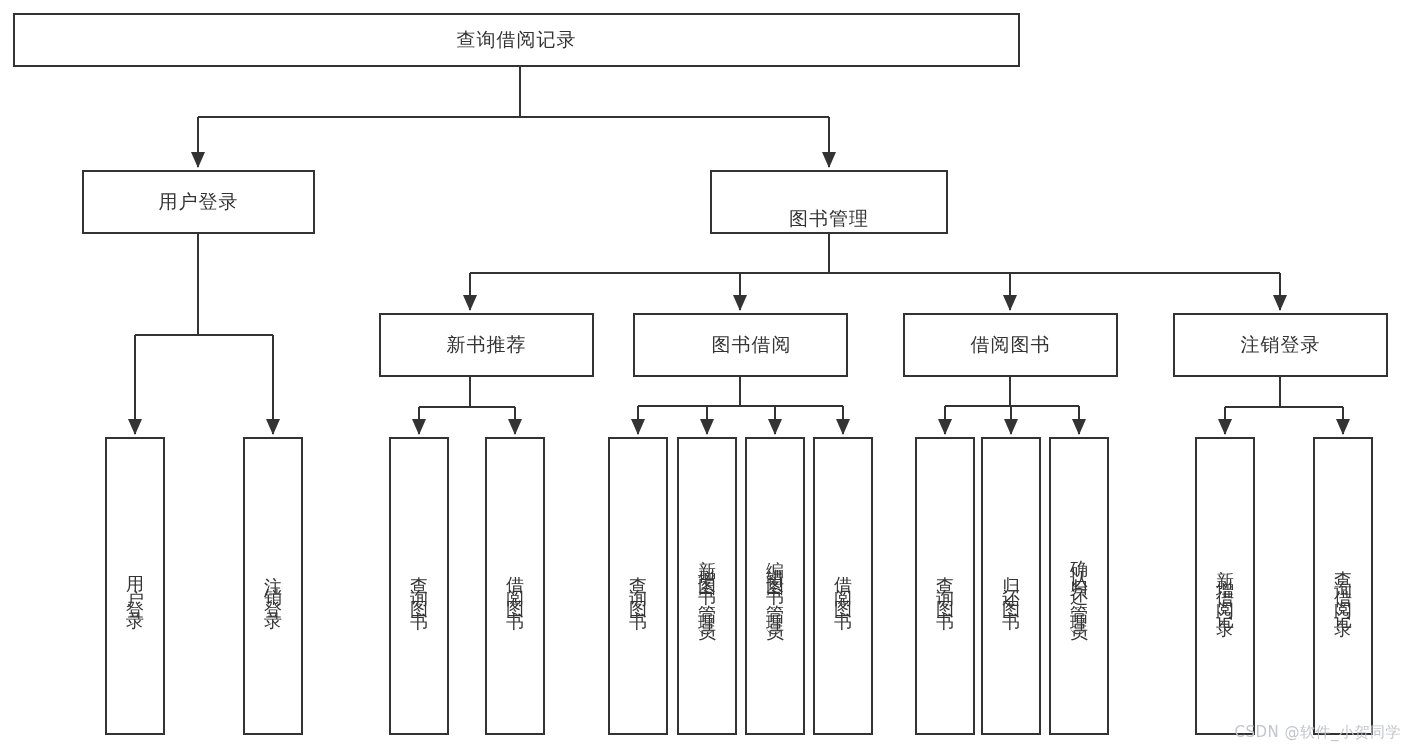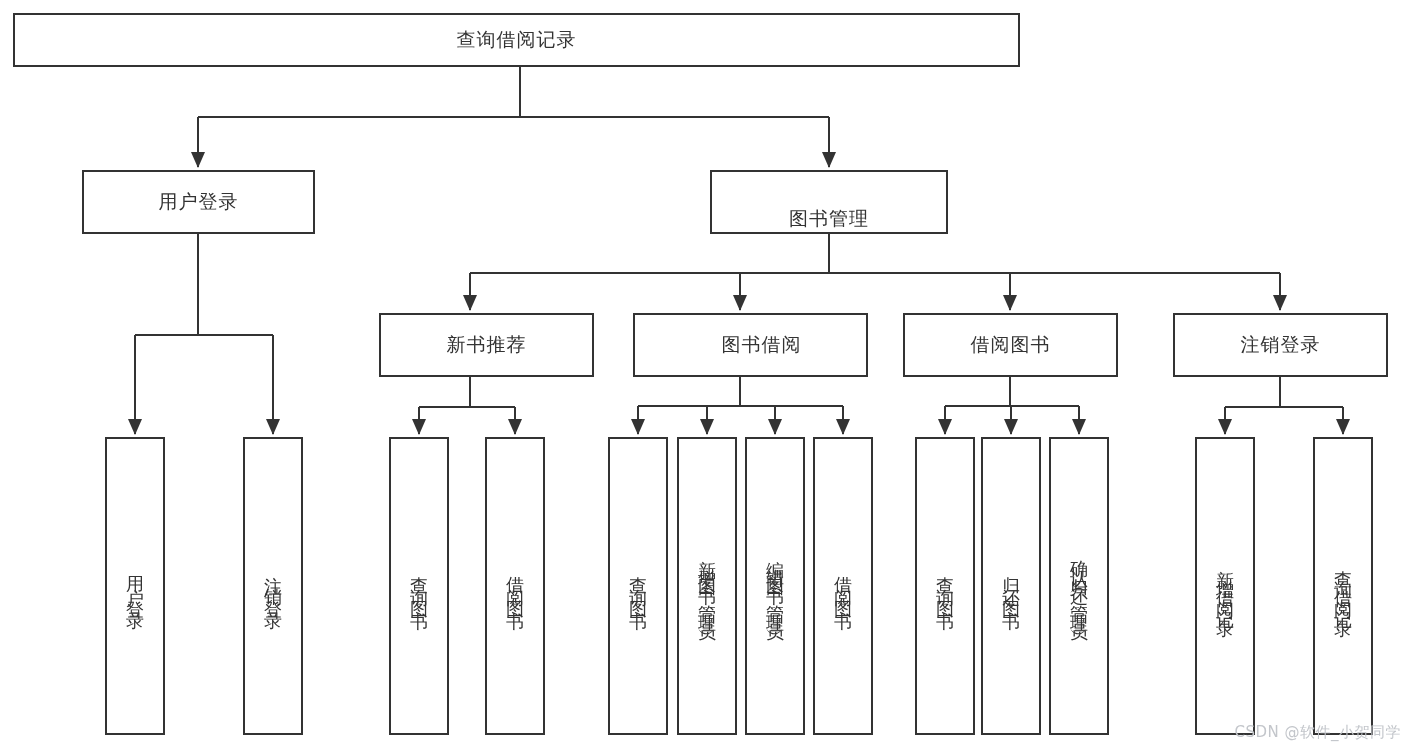--- a/index.html
+++ b/index.html
@@ -89,21 +89,21 @@
   <div class="box" style="left:82px;top:170px;width:233px;height:64px;">
     <span>用户登录</span>
   </div>
   <div class="box" style="left:710px;top:170px;width:238px;height:64px;align-items:flex-end;">
     <span>图书管理</span>
   </div>
 
   <div class="box" style="left:363px;top:313px;width:215px;height:64px;margin-left:16px;">
     <span>新书推荐</span>
   </div>
-  <div class="box" style="left:633px;top:313px;width:235px;height:64px;padding-left:22px;">
+  <div class="box" style="left:633px;top:313px;width:215px;height:64px;padding-left:22px;">
     <span>图书借阅</span>
   </div>
   <div class="box" style="left:903px;top:313px;width:215px;height:64px;">
     <span>借阅图书</span>
   </div>
   <div class="box" style="left:1173px;top:313px;width:215px;height:64px;">
     <span>注销登录</span>
   </div>
 
   <div class="vbox" style="left:105px;top:437px;width:60px;height:298px;">

